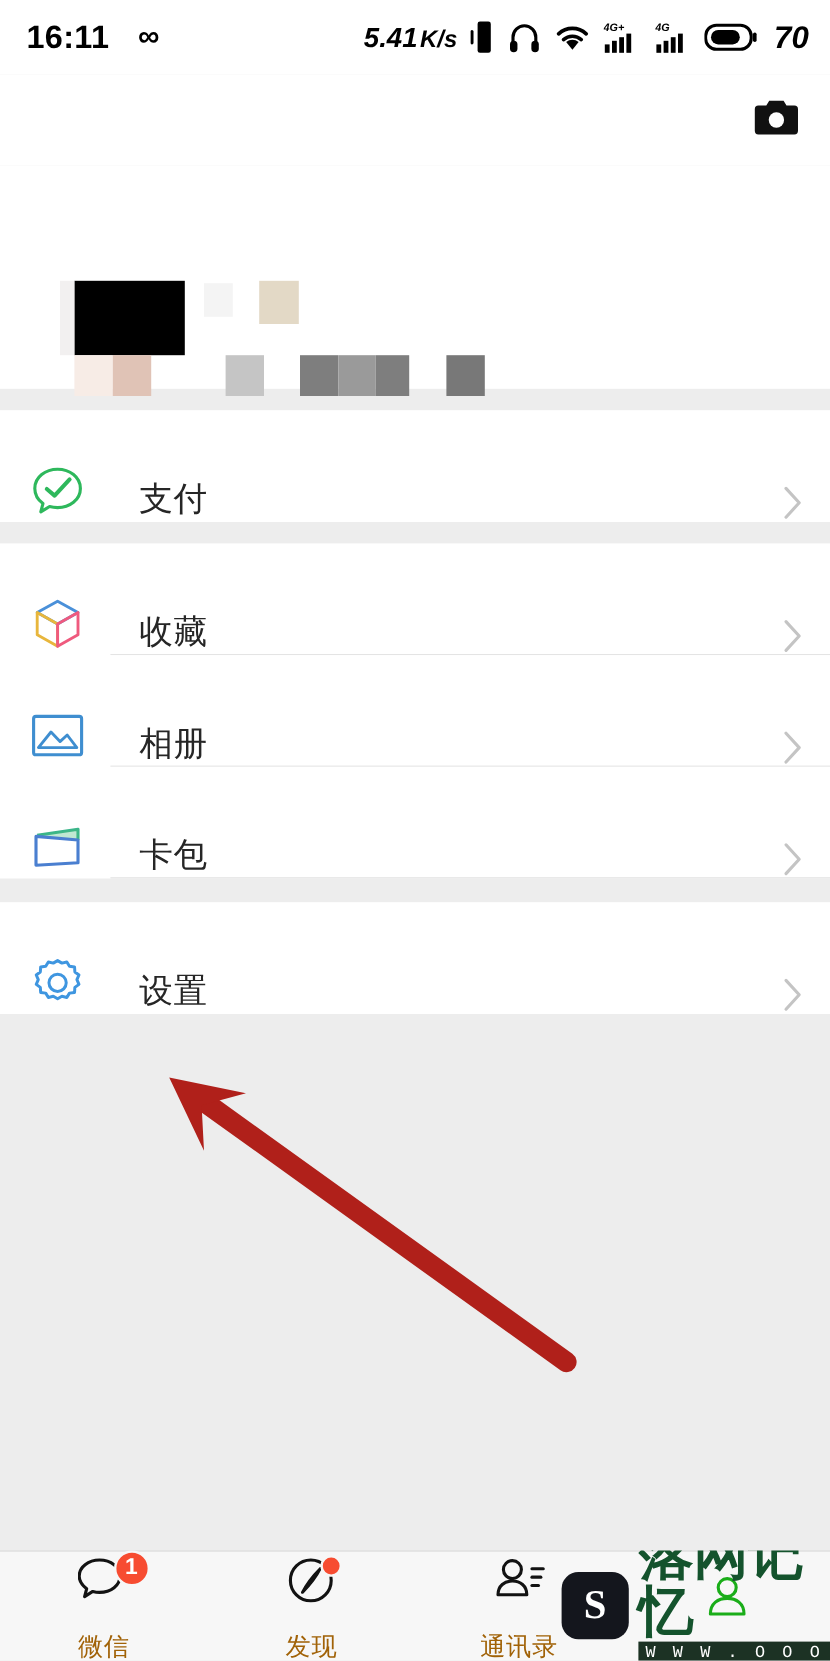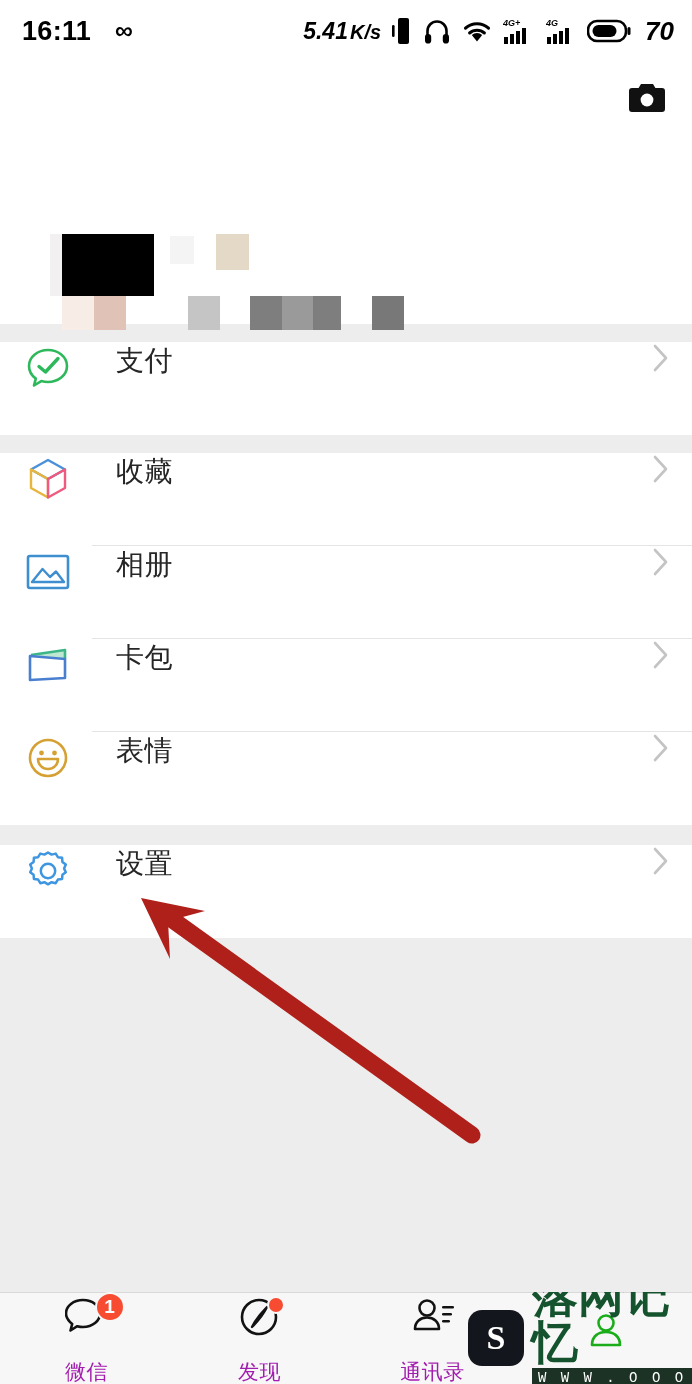--- a/index.html
+++ b/index.html
@@ -55,21 +55,21 @@
 
   
   .gap { background: #ededed; }
   .gap-18 { height: 18px; }
   .gap-lg { height: 20px; }
   .group { background: #fff; }
   .row {
     position: relative;
     height: 93px;
     display: flex;
-    align-items: flex-start;
+    align-items: flex-end;
     padding-left: 22px;
     padding-right: 22px;
     background: #fff;
   }
   .row .rowicon {
     width: 52px; height: 52px;
     display: flex; align-items: center; justify-content: center;
     flex: 0 0 52px;
   }
   .row .rowlabel {
@@ -102,21 +102,21 @@
   .tab {
     flex: 1 1 0;
     display: flex;
     flex-direction: column;
     align-items: center;
     justify-content: center;
     position: relative;
     padding-top: 4px;
   }
   .tab .tabicon { position: relative; height: 46px; display: flex; align-items: center; justify-content: center; }
-  .tab .tablabel { font-size: 21px; color: #a21caf; margin-top: 20px; letter-spacing: .5px; }
+  .tab .tablabel { font-size: 21px; color: #a16207; margin-top: 20px; letter-spacing: .5px; }
   .badge {
     position: absolute;
     top: -4px; right: -16px;
     min-width: 30px; height: 30px;
     border-radius: 15px;
     background: #f74c31;
     color: #fff;
     font-size: 19px; font-weight: 700;
     display: flex; align-items: center; justify-content: center;
     border: 2px solid #f7f7f7;
@@ -325,36 +325,20 @@
       </span>
       <span class="rowlabel">卡包</span>
       <span class="chev">
         <svg width="18" height="32" viewBox="0 0 18 32">
             <path d="M3 4 L14 16 L3 28" fill="none" stroke="#c4c4c4" stroke-width="2.6" stroke-linecap="round" stroke-linejoin="round"></path>
           </svg>
       </span>
       <span class="divider"></span>
     </div>
 
-    <div class="row">
-      <span class="rowicon">
-        <svg width="44" height="44" viewBox="0 0 44 44">
-          <circle cx="22" cy="22" r="18" fill="none" stroke="#d6a134" stroke-width="2.6"></circle>
-          <circle cx="15.5" cy="17" r="2.4" fill="#d6a134"></circle>
-          <circle cx="28.5" cy="17" r="2.4" fill="#d6a134"></circle>
-          <path d="M12 23 h20 a10 10 0 0 1 -20 0 Z" fill="none" stroke="#d6a134" stroke-width="2.6" stroke-linejoin="round"></path>
-        </svg>
-      </span>
-      <span class="rowlabel">表情</span>
-      <span class="chev">
-        <svg width="18" height="32" viewBox="0 0 18 32">
-            <path d="M3 4 L14 16 L3 28" fill="none" stroke="#c4c4c4" stroke-width="2.6" stroke-linecap="round" stroke-linejoin="round"></path>
-          </svg>
-      </span>
-    </div>
   </div>
 
   <div class="gap gap-lg"></div>
   <div class="group">
     <div class="row">
       <span class="rowicon">
         <svg width="46" height="46" viewBox="0 0 46 46">
           <path d="M23 4.5 l3.6 2.1 4.1 -1 2.2 3.6 4.2 .6 .3 4.2 3.4 2.5 -1.7 3.9 1.7 3.9 -3.4 2.5 -.3 4.2 -4.2 .6 -2.2 3.6 -4.1 -1 -3.6 2.1 -3.6 -2.1 -4.1 1 -2.2 -3.6 -4.2 -.6 -.3 -4.2 -3.4 -2.5 1.7 -3.9 -1.7 -3.9 3.4 -2.5 .3 -4.2 4.2 -.6 2.2 -3.6 4.1 1 Z" fill="none" stroke="#3f96e0" stroke-width="2.5" stroke-linejoin="round"></path>
           <circle cx="23" cy="23" r="7.2" fill="none" stroke="#3f96e0" stroke-width="2.5"></circle>
         </svg>

